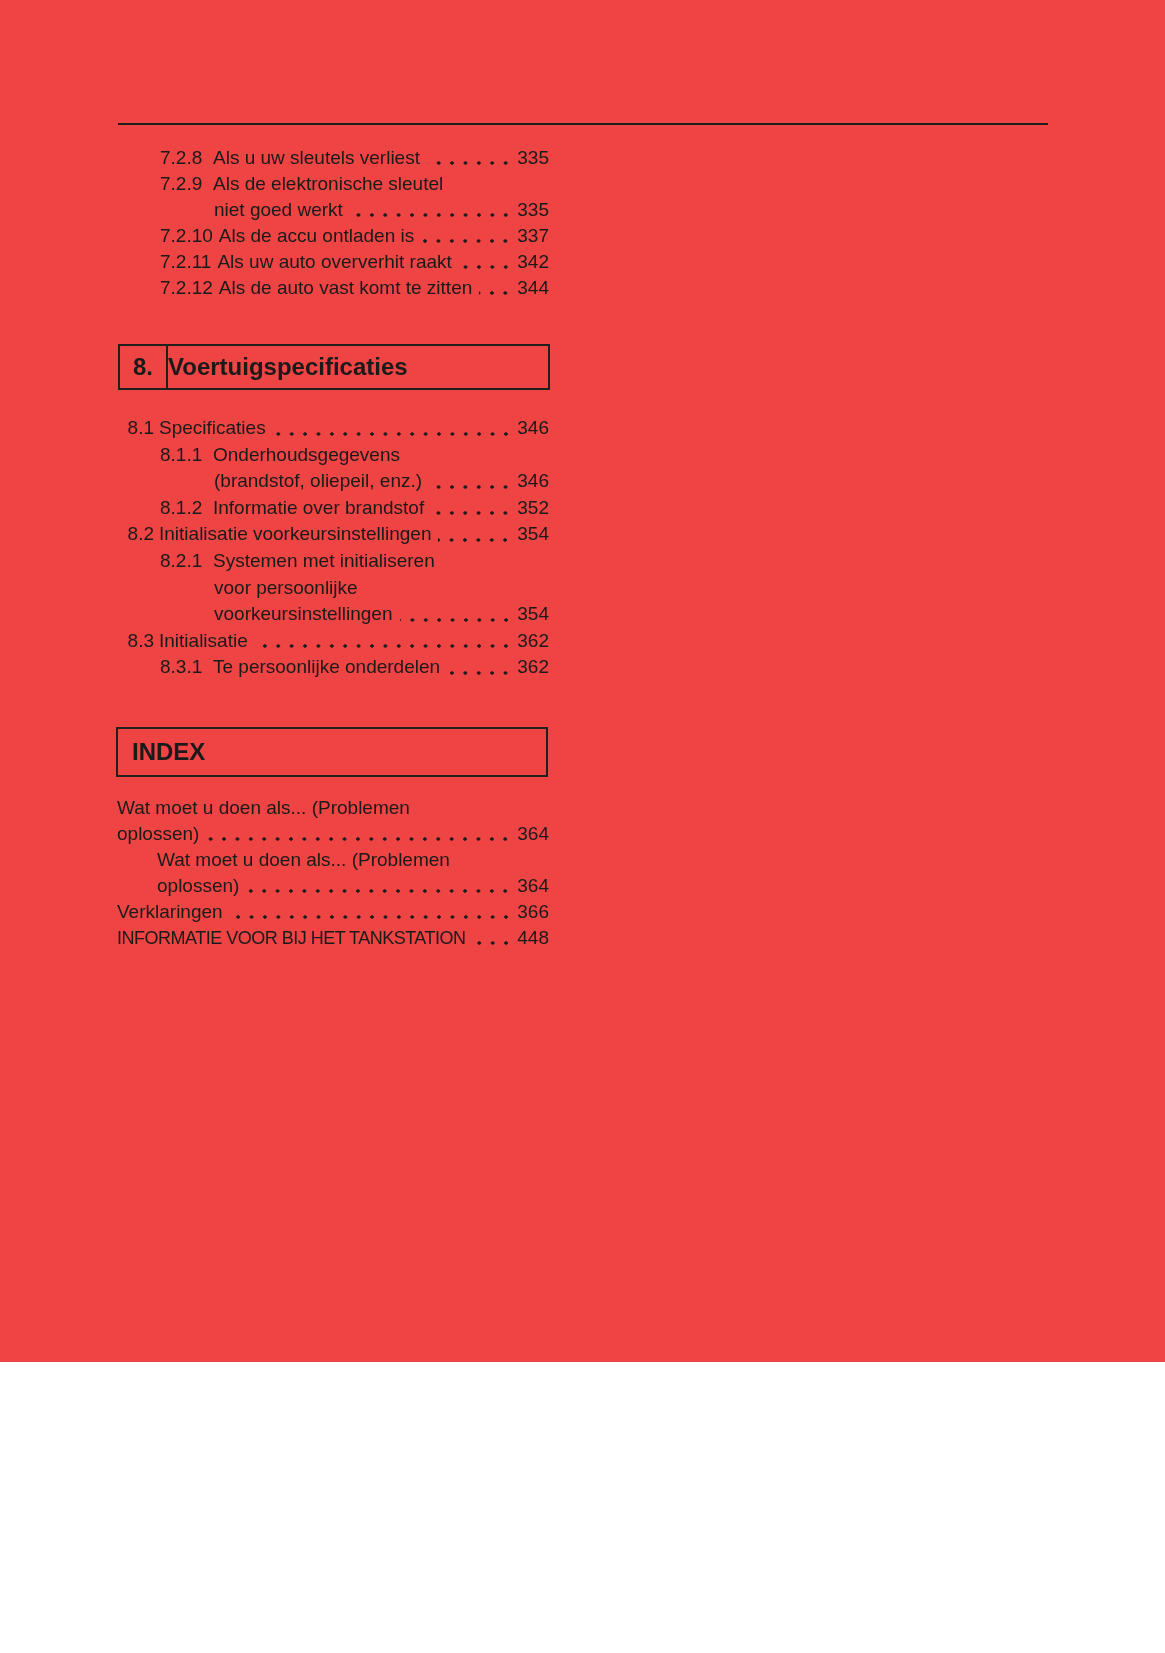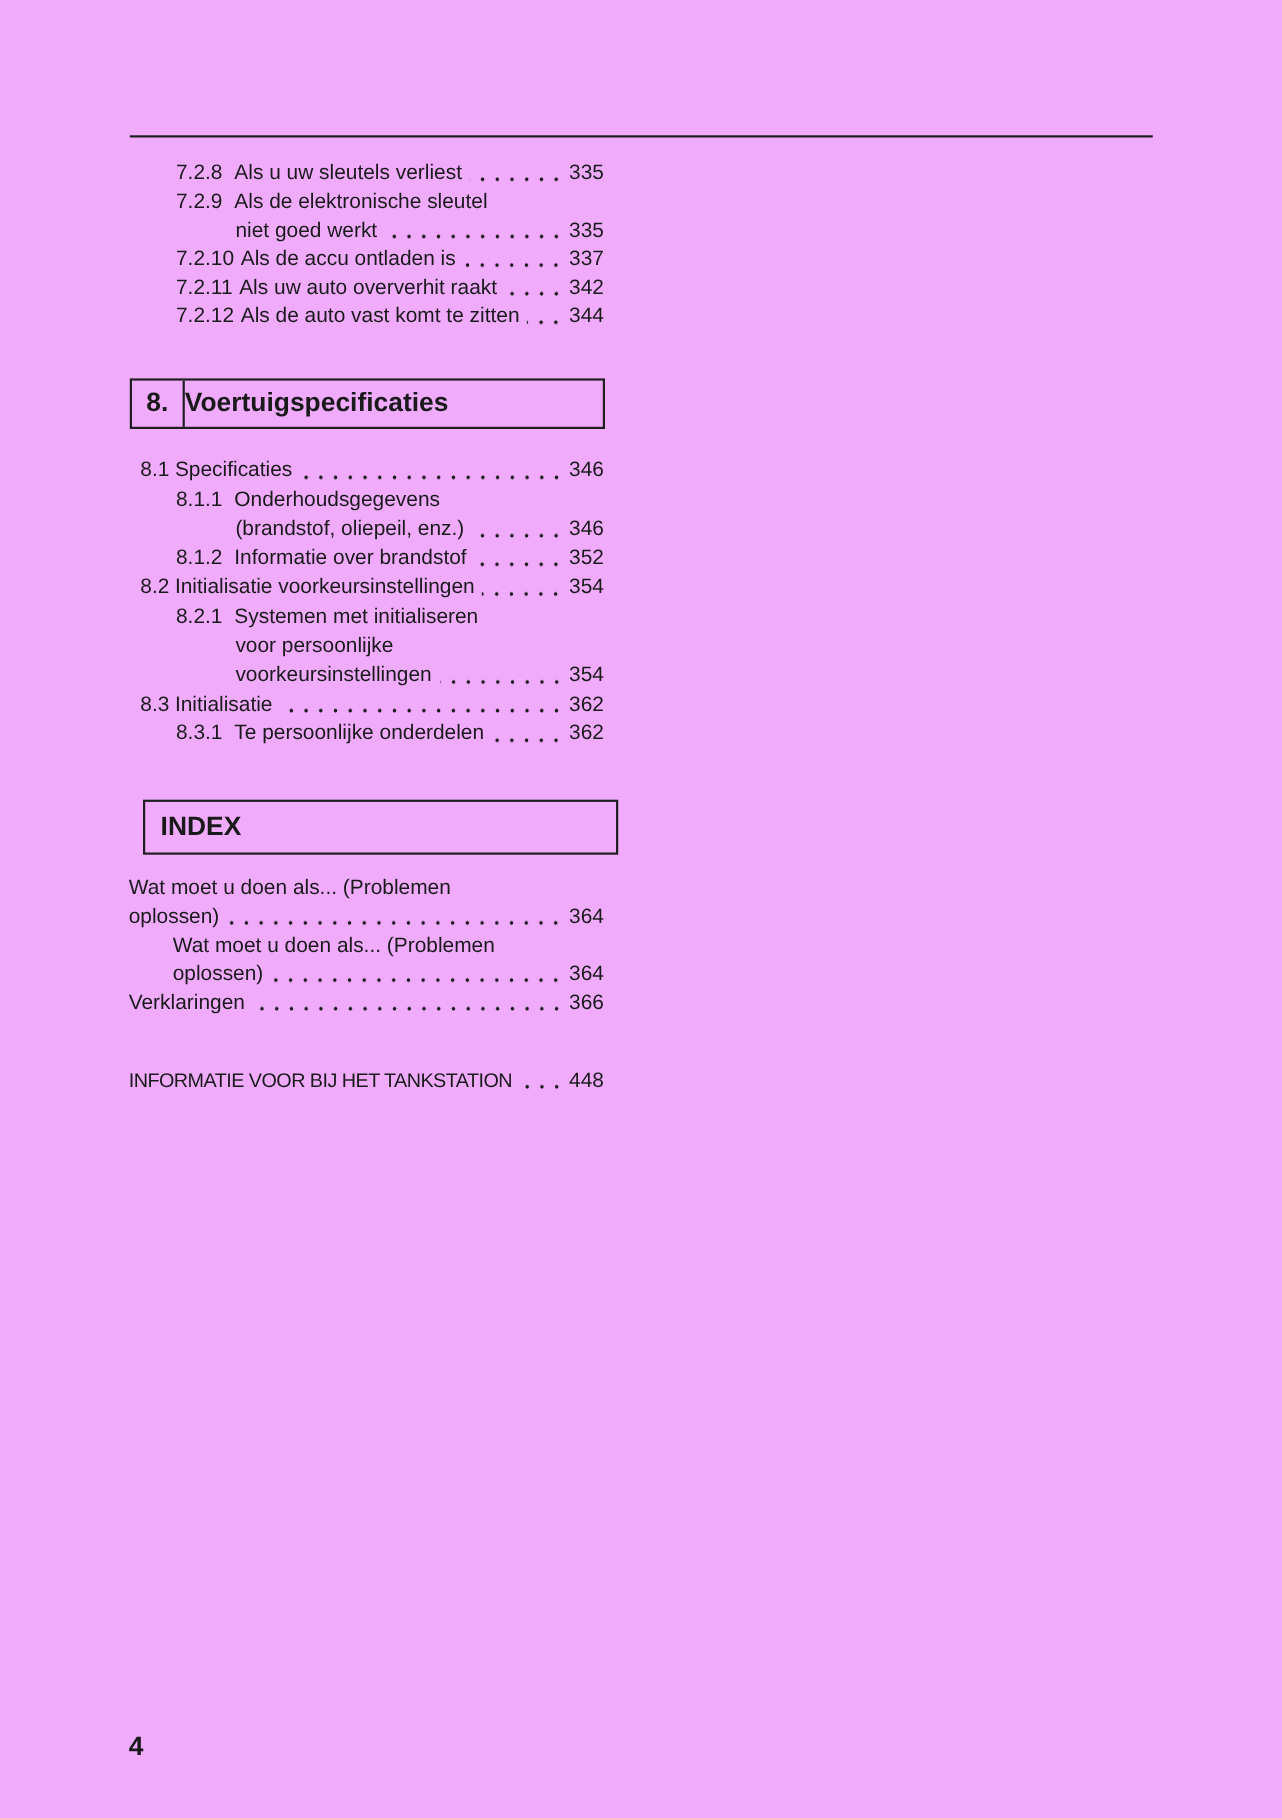--- a/index.html
+++ b/index.html
@@ -1,20 +1,20 @@
 <!DOCTYPE html>
 <html><head>
 <meta charset="utf-8">
 <style>
   html, body { margin: 0; padding: 0; background: #ffffff; }
   .page {
     position: relative;
     width: 1165px;
-    height: 1653px;
-    background: #f0abfc;
+    height: 1362px;
+    background: #ef4444;
     font-family: "Liberation Sans", sans-serif;
     color: #1a1a1a;
     overflow: hidden;
   }
   .rule {
     position: absolute;
     left: 118px; top: 123px;
     width: 930px; height: 2px;
     background: #1f1f1f;
   }
@@ -34,21 +34,21 @@
     white-space: nowrap;
   }
   #toc8 .row { line-height: 26.6px; }
   .num { flex: 0 0 auto; }
   .top > .num { min-width: 42px; padding-right: 5px; box-sizing: border-box; text-align: right; }
   .sub { padding-left: 43px; }
   .sub > .num { min-width: 53px; padding-right: 6px; box-sizing: border-box; }
   .cont { padding-left: 97px; }
   .indent { padding-left: 40px; }
   .label { flex: 0 0 auto; }
-  .label.tight { font-size: 18px; letter-spacing: -0.5px; margin-top: 44px; }
+  .label.tight { font-size: 18px; letter-spacing: -0.5px; }
   .dots {
     flex: 1 1 12px;
     min-width: 12px;
     height: 4px;
     align-self: flex-end;
     margin: 0 5px 6px 7px;
     background-image: radial-gradient(circle, #1a1a1a 1.45px, rgba(0,0,0,0) 1.9px);
     background-size: 13.4px 4px;
     background-position: right center;
     background-repeat: repeat-x;
@@ -75,21 +75,21 @@
   }
   .chapter-box .chtitle {
     display: flex;
     align-items: center;
     padding-left: 0;
     font-weight: bold;
     font-size: 24px;
   }
   .index-box {
     position: absolute;
-    left: 130px; top: 727px;
+    left: 116px; top: 727px;
     width: 432px; height: 50px;
     border: 2px solid #1f1f1f;
     box-sizing: border-box;
     display: flex;
     align-items: center;
     padding-left: 14px;
     font-weight: bold;
     font-size: 24px;
   }
   .pagenum {

